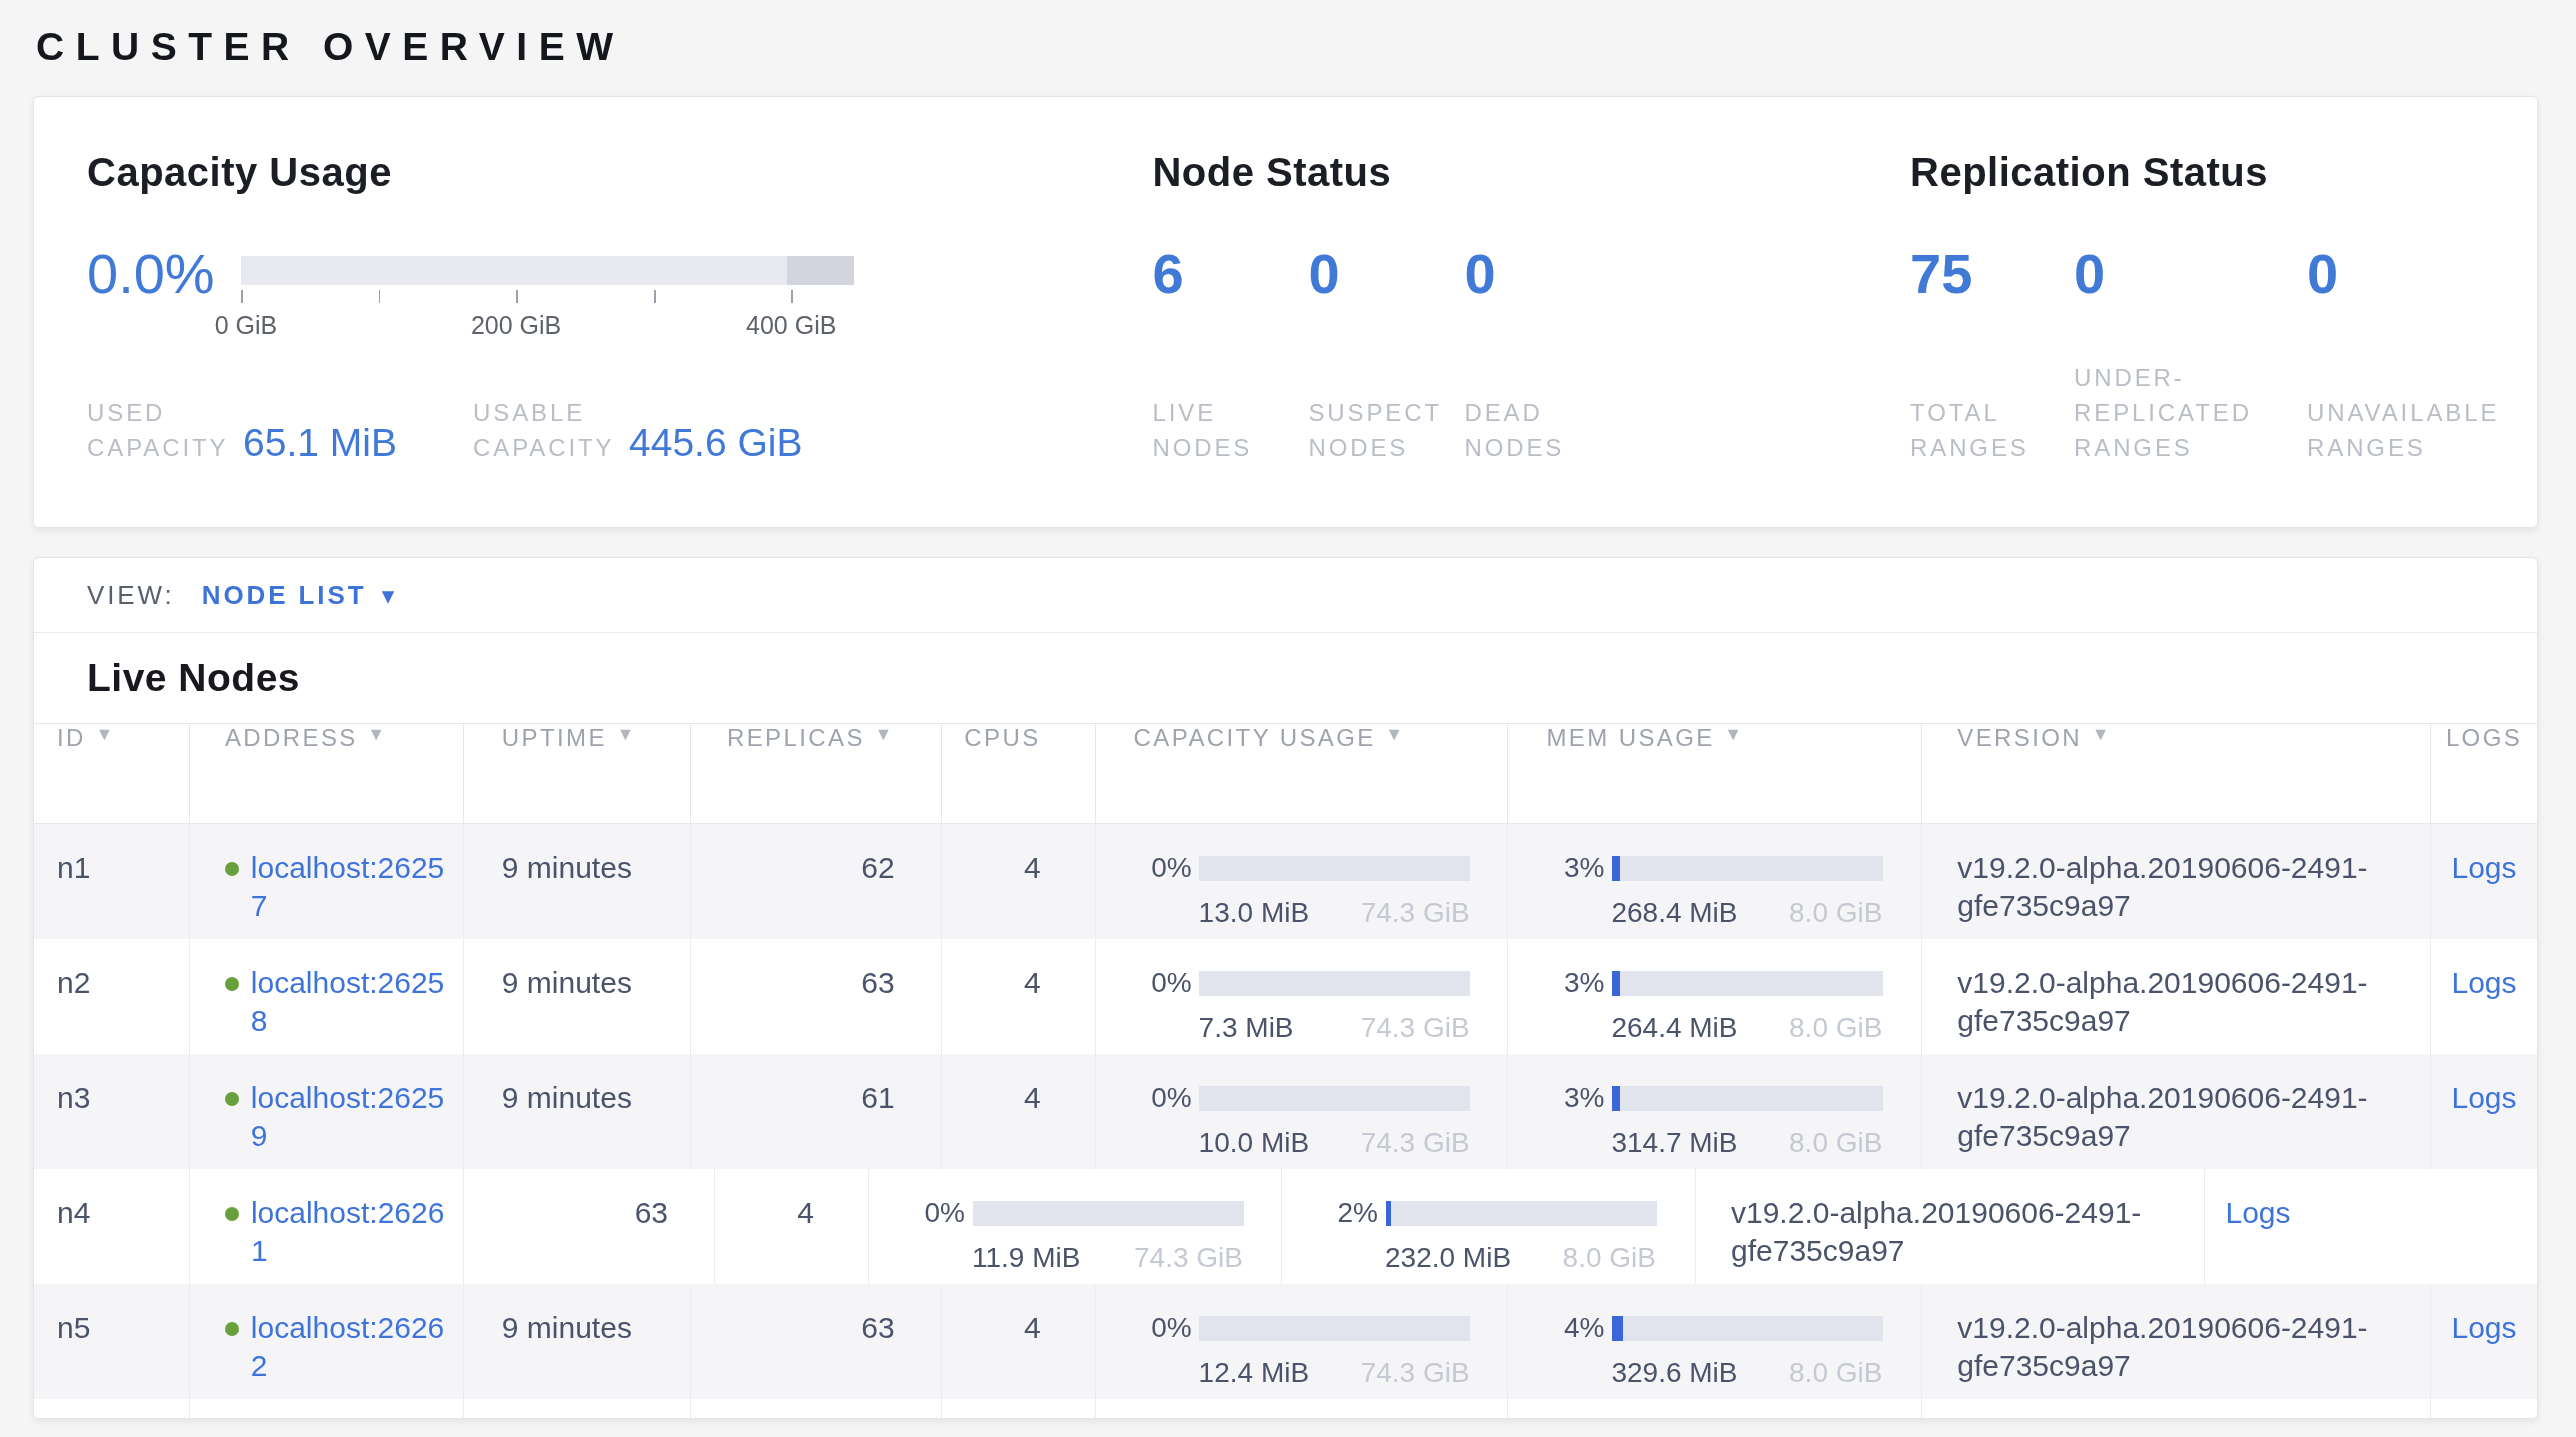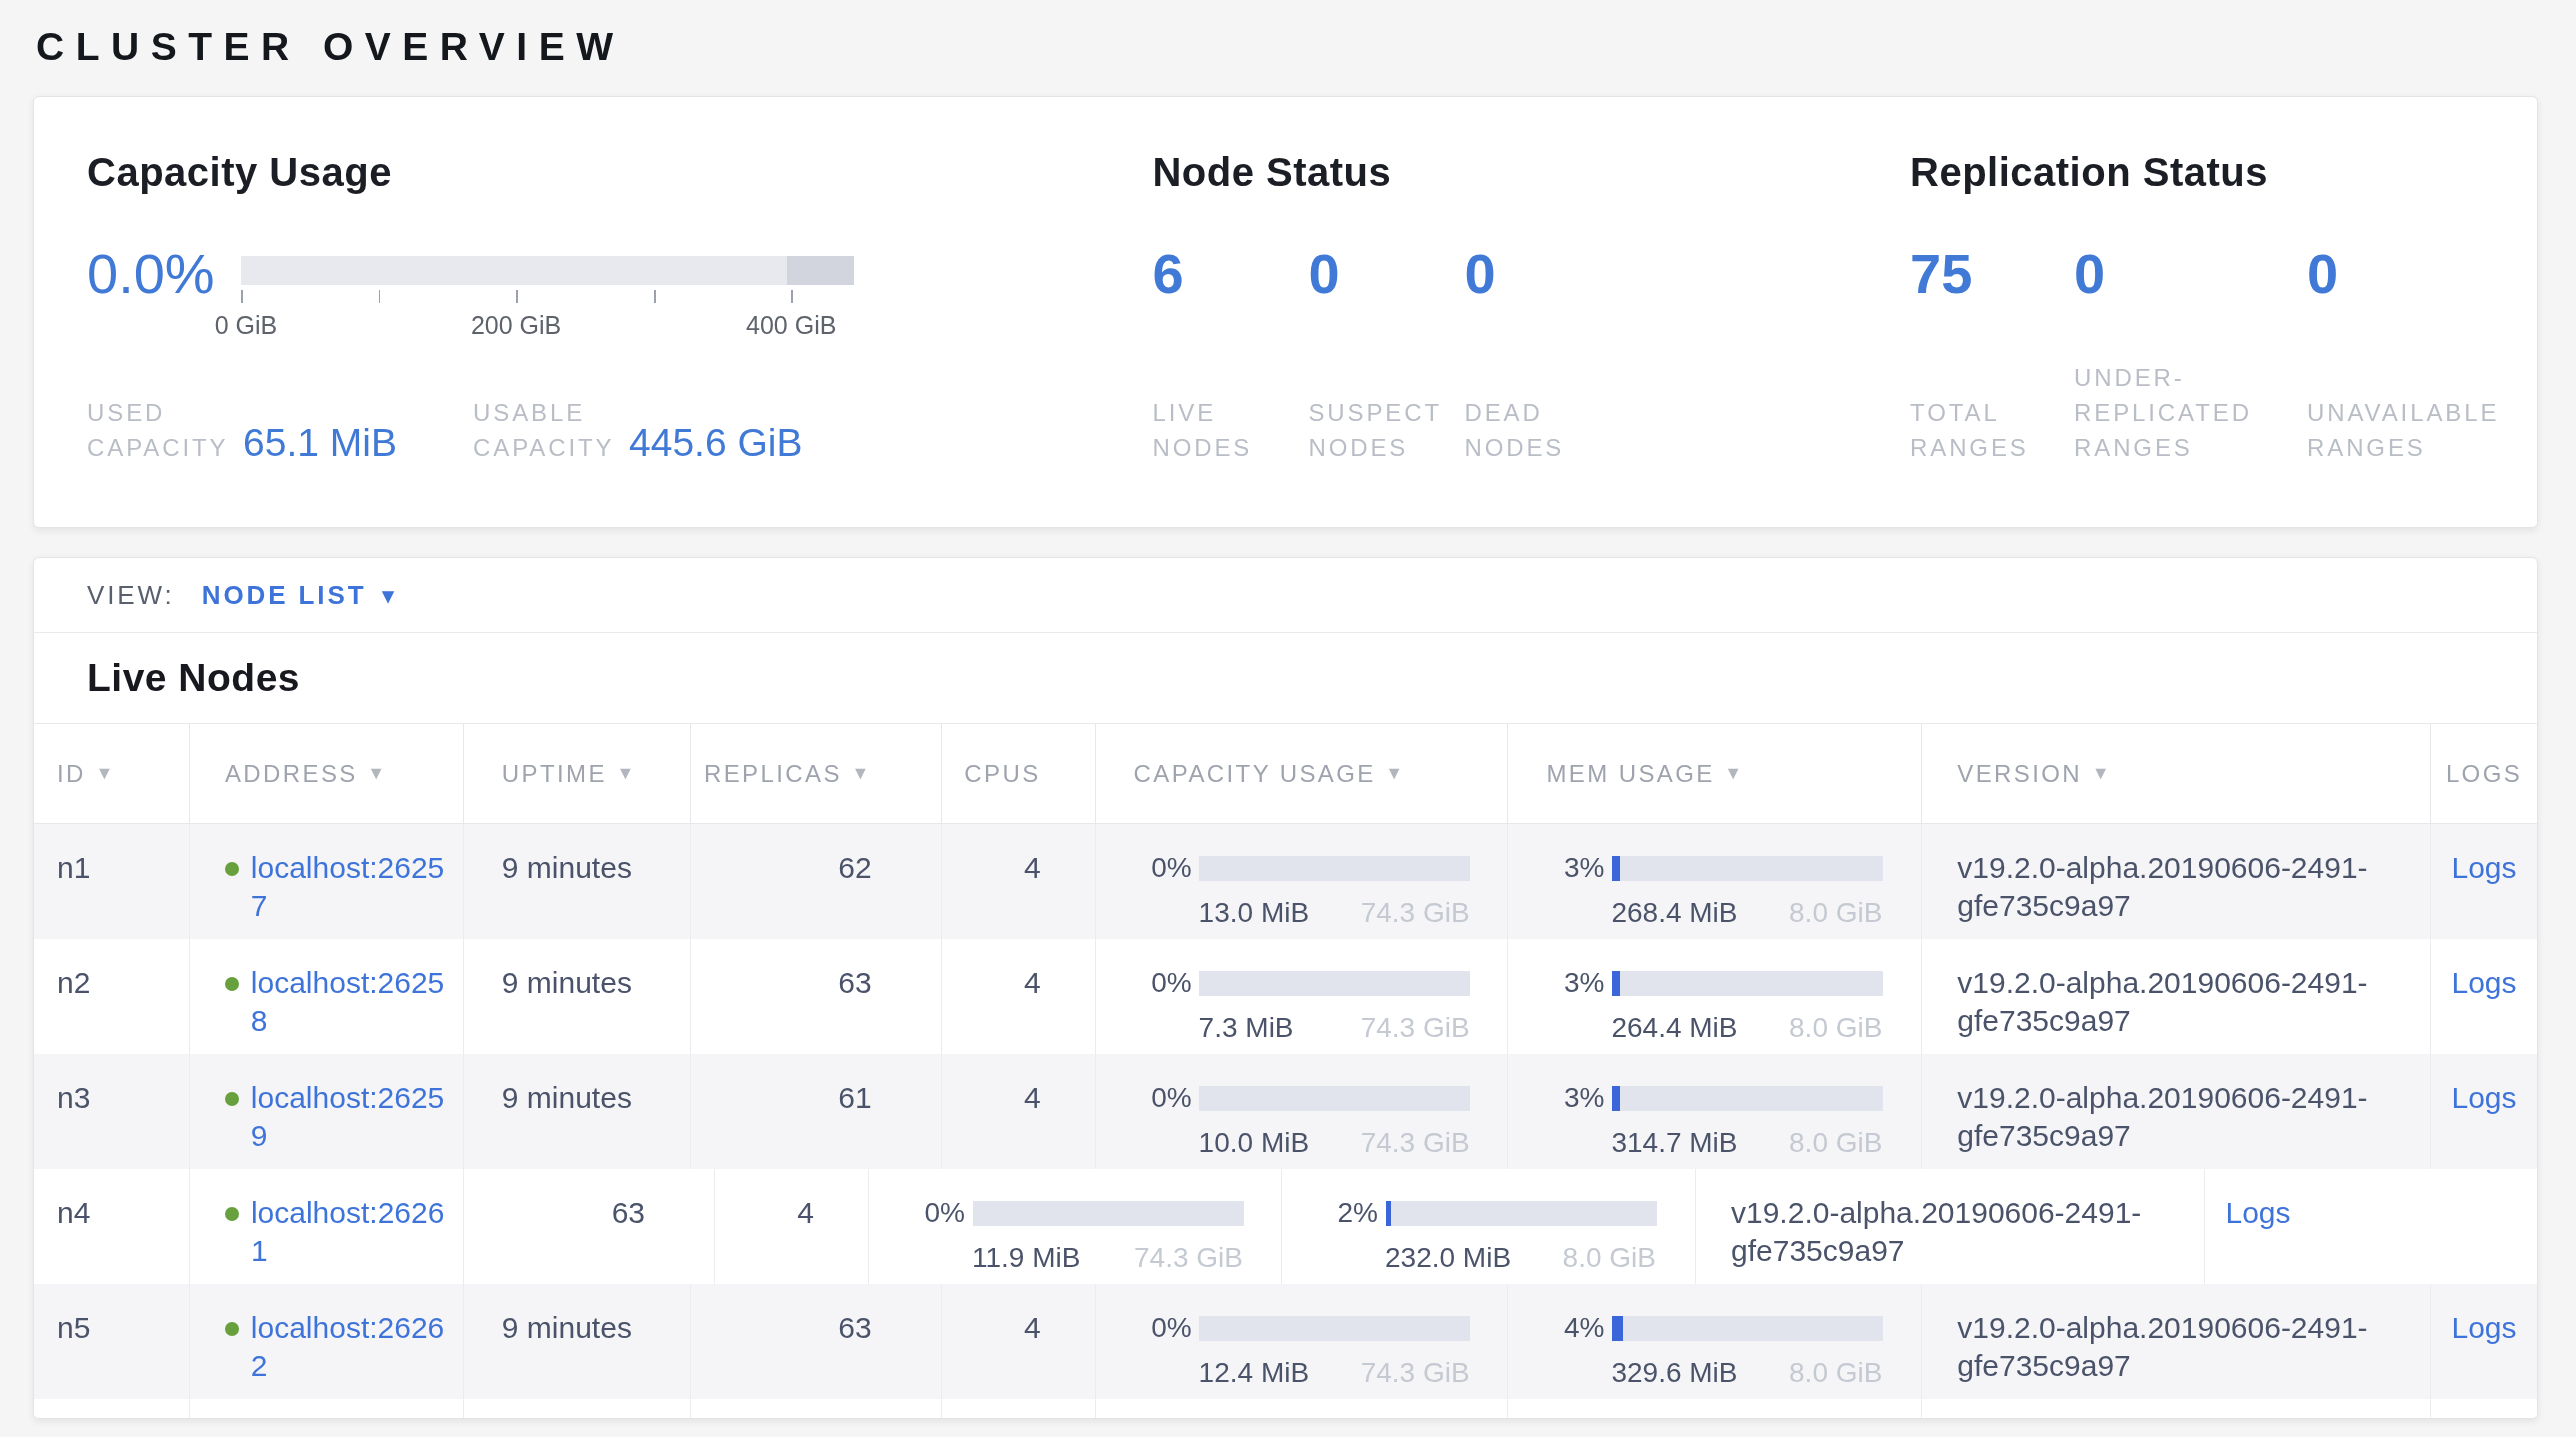--- a/index.html
+++ b/index.html
@@ -60,36 +60,36 @@
   .view-bar { height: 75px; display: flex; align-items: center; padding-left: 53px; border-bottom: 1.9px solid #e9eaec; }
   .view-label { font-size: 26px; letter-spacing: 2.9px; color: #58606e; }
   .view-select { display: flex; align-items: center; margin-left: 27px; cursor: pointer; }
   .view-value { font-size: 26px; letter-spacing: 2.9px; font-weight: 700; color: #3e74da; }
   .view-caret { font-size: 25px; color: #3e74da; margin-left: 15.3px; line-height: 19px; }
 
   .table-title-row { height: 90px; display: flex; align-items: center; padding-left: 53px; }
   .table-title { font-size: 39px; font-weight: 700; color: #17191e; letter-spacing: 0.5px; }
 
   .thead { display: flex; height: 101px; border-top: 1.9px solid #e7e8eb; border-bottom: 1.9px solid #e7e8eb; }
-  .th { display: flex; align-items: center; font-size: 24px; letter-spacing: 2.4px; color: #9ea3ad;
+  .th { display: flex; align-items: flex-start; font-size: 24px; letter-spacing: 2.4px; color: #9ea3ad;
         border-right: 1.9px solid #e7e8eb; }
   .th:last-child { border-right: none; }
   .sort-arrow { font-size: 18px; color: #b2b6bf; margin-left: 9.6px; }
 
   .tr { display: flex; height: 115px; background: #ffffff; }
   .tr.odd { background: #f5f5f7; }
   .tr.partial { height: 30px; background: #ffffff; }
   .td { border-right: 1.9px solid #ececf0; padding-top: 25px; font-size: 30px; color: #4a5369; line-height: 38px; }
   .td:last-child { border-right: none; }
 
   
   .c-id       { width: 156px; padding-left: 23px; }
   .c-addr     { width: 274px; padding-left: 35px; }
   .c-uptime   { width: 227px; padding-left: 38px; }
-  .c-replicas { width: 251px; padding-right: 69px; justify-content: flex-end; text-align: right; }
+  .c-replicas { width: 251px; padding-right: 46px; justify-content: flex-end; text-align: right; }
   .c-cpus     { width: 154px; padding-right: 54px; justify-content: flex-end; text-align: right; }
   .c-capacity { width: 413px; padding-left: 38px; }
   .c-mem      { width: 414px; padding-left: 38px; }
   .c-version  { width: 509px; padding-left: 35px; }
   .c-logs     { width: 106px; justify-content: center; text-align: center; padding-left: 0; }
   .th.c-id, .th.c-addr, .th.c-uptime, .th.c-capacity, .th.c-mem, .th.c-version { padding-top: 0; }
   .th.c-replicas, .th.c-cpus { padding-top: 0; }
 
   
   .addr-flex { display: flex; }

